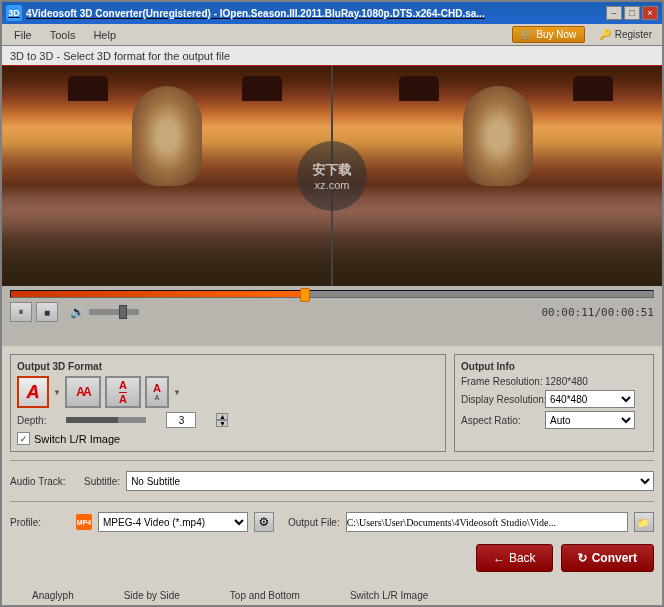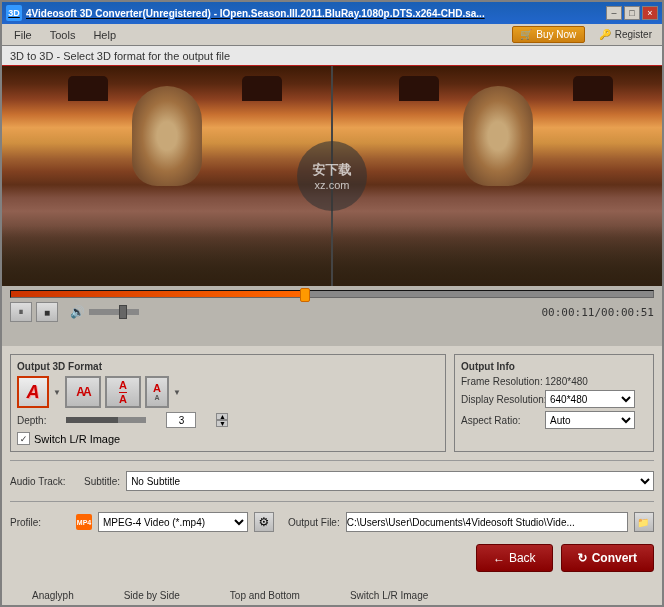--- a/index.html
+++ b/index.html
@@ -297,21 +297,21 @@
       <div class="profile-icon">
         <span style="font-size:7px; font-weight:bold;">MP4</span>
       </div>
       <select class="profile-select">
         <option>MPEG-4 Video (*.mp4)</option>
       </select>
       <div class="settings-btn">
         <span>⚙</span>
       </div>
       <span class="output-label" style="margin-left:8px;">Output File:</span>
-      <input type="text" class="output-path" style="flex: 1 1 0%;" value="C:\Users\User\Documents\4Videosoft Studio\Vide...">
+      <input type="text" class="output-path" style="flex: 1 1 0%; font-family: Liberation Serif, serif;" value="C:\Users\User\Documents\4Videosoft Studio\Vide...">
       <div class="folder-btn">
         <span>📁</span>
       </div>
     </div>
 
     <div class="action-row">
       <div class="back-btn">
         <span>←</span>
         <span>Back</span>
       </div>

